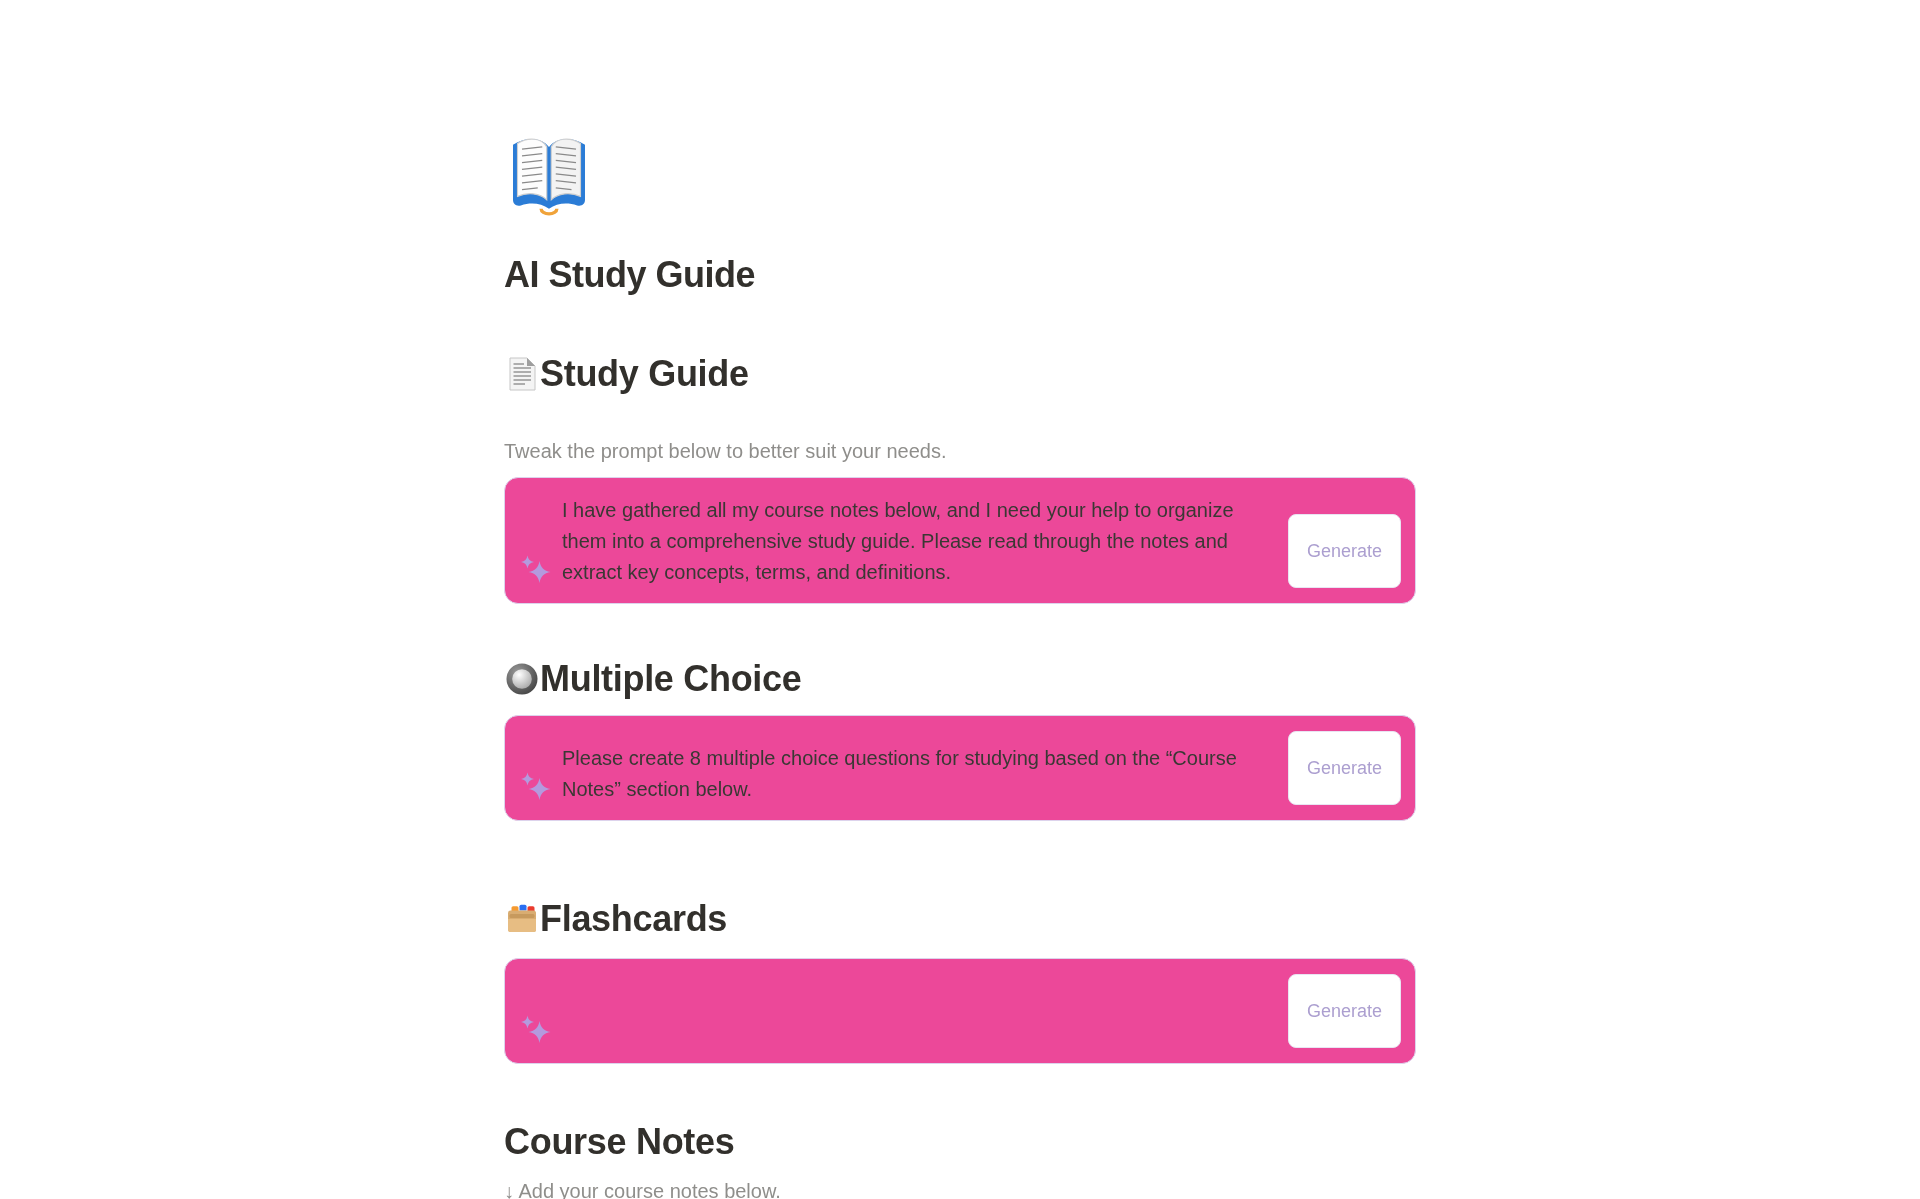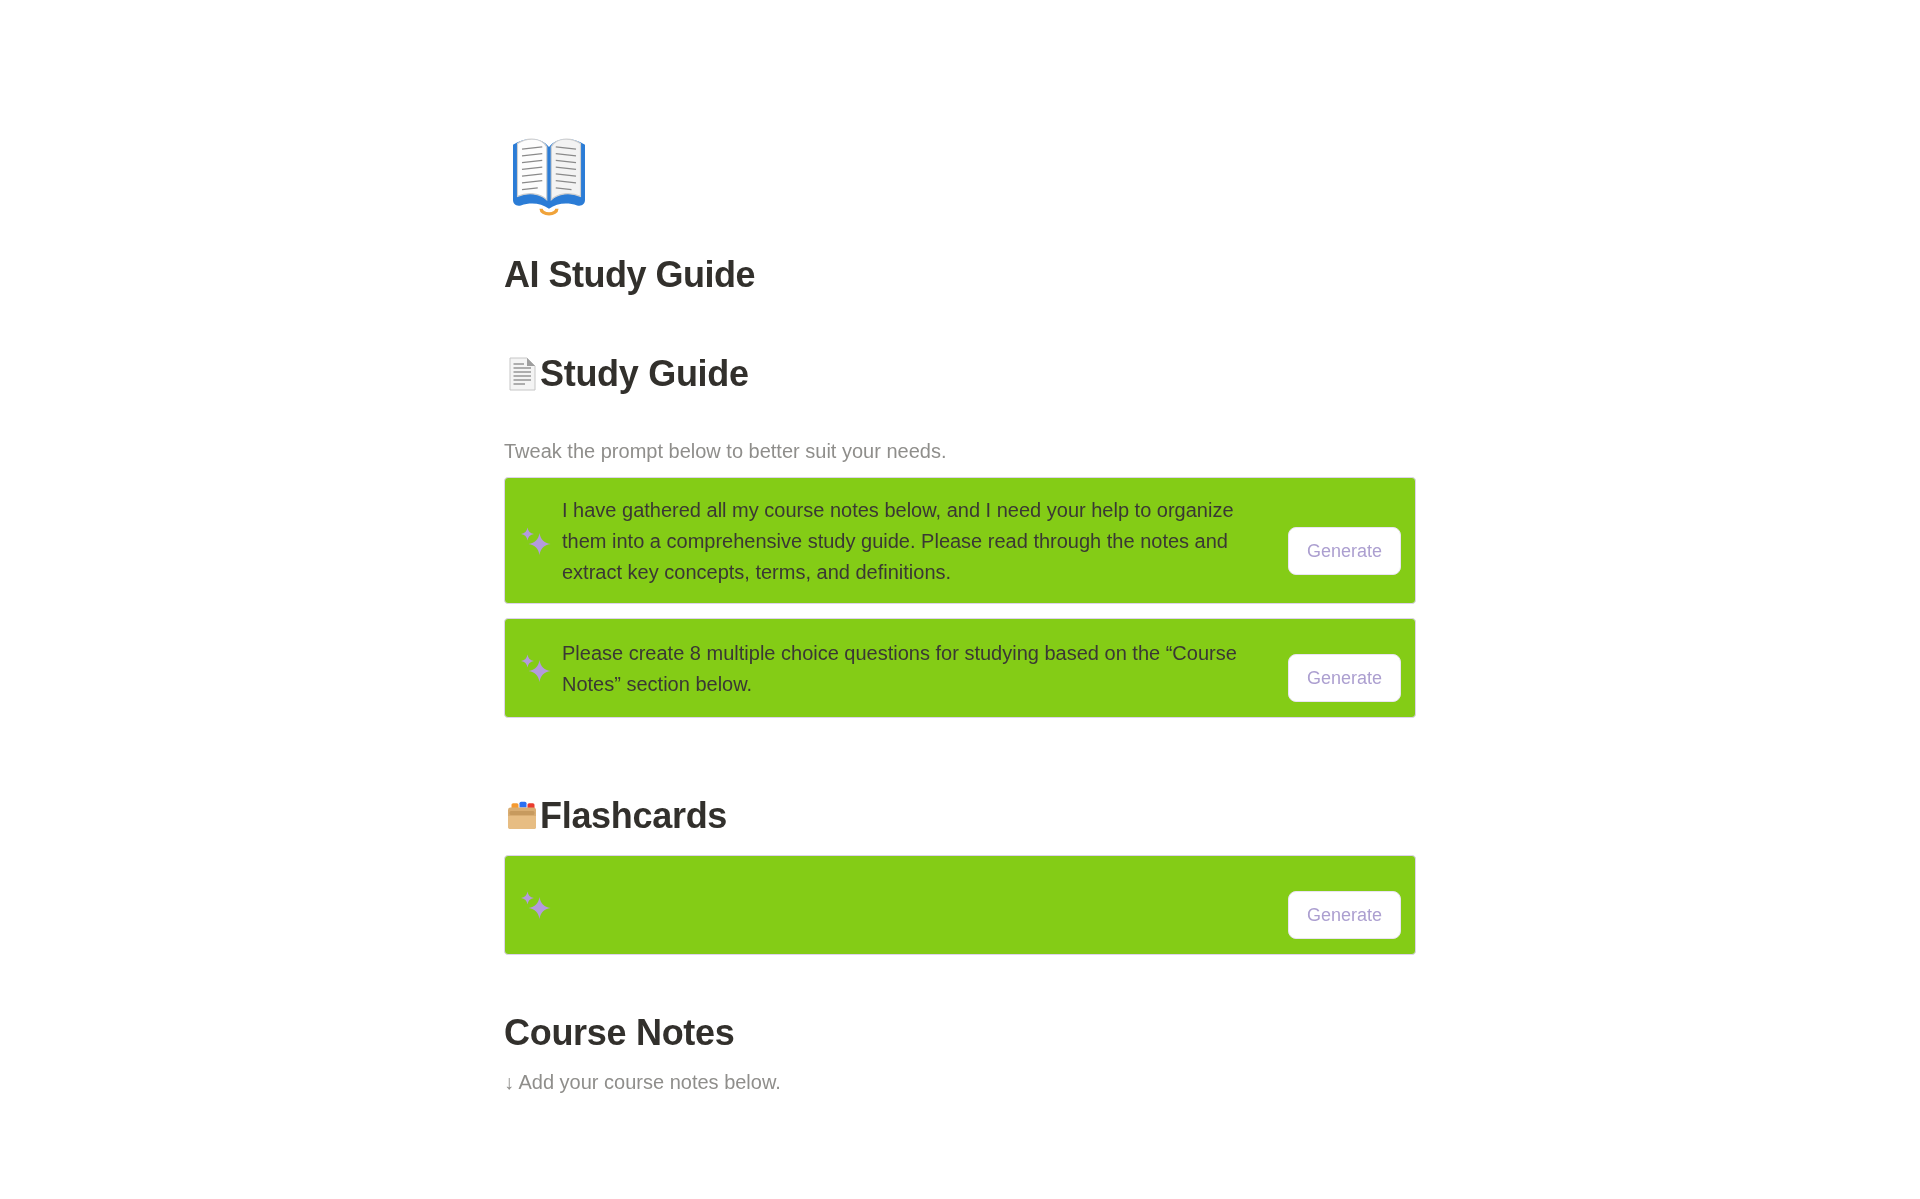--- a/index.html
+++ b/index.html
@@ -47,25 +47,25 @@
   .heading-icon svg { width: 36px; height: 36px; display: block; }
   .hint {
     margin: 0;
     font-size: 20px;
     line-height: 27px;
     color: #8f8e8b;
     font-weight: 400;
   }
   .ai-block {
     display: flex;
-    align-items: center;
+    align-items: flex-end;
     width: 912px;
     border: 1.5px solid #ddd3ec;
-    border-radius: 4px;
-    background: #84cc16;
+    border-radius: 14px;
+    background: #ec4899;
     padding: 15px 14px 15px 13px;
   }
   .sparkle {
     width: 34px;
     height: 34px;
     flex: 0 0 auto;
     margin-right: 10px;
     margin-top: 4px;
   }
   .sparkle svg { width: 34px; height: 34px; display: block; }
@@ -80,24 +80,23 @@
   }
   .generate-btn {
     margin-left: auto;
     flex: 0 0 auto;
     background: #ffffff;
     border: 1px solid #e9e4f2;
     border-radius: 8px;
     color: #ac9fd0;
     font-size: 18px;
     line-height: 22px;
-    padding: 12px 18px;
+    padding: 25px 18px;
     font-family: inherit;
     cursor: pointer;
-    margin-top: 20px;
   }
   .mt-h1a { margin-top: 48px; }
   .mt-hint1 { margin-top: 42px; }
   .mt-box1 { margin-top: 12px; }
   .mt-h1b { margin-top: 53px; }
   .mt-box2 { margin-top: 14px; }
   .mt-h1c { margin-top: 76px; }
   .mt-box3 { margin-top: 17px; }
   .mt-notes { margin-top: 56px; }
   .mt-hint2 { margin-top: 14px; }
@@ -158,20 +157,39 @@
     <span class="sparkle">
       <svg viewBox="0 0 34 34" fill="#b49ade">
         <path d="M21.5 7 C22.5 13.5 26 17 32.5 18 C26 19 22.5 22.5 21.5 29 C20.5 22.5 17 19 10.5 18 C17 17 20.5 13.5 21.5 7 Z"></path>
         <path d="M9.5 1.5 C10.1 5.4 12.2 7.5 16 8 C12.2 8.6 10.1 10.7 9.5 14.5 C8.9 10.7 6.8 8.6 3 8 C6.8 7.5 8.9 5.4 9.5 1.5 Z"></path>
       </svg>
     </span>
     <p class="prompt-text">I have gathered all my course notes below, and I need your help to organize them into a comprehensive study guide. Please read through the notes and extract key concepts, terms, and definitions.</p>
     <button class="generate-btn">Generate</button>
   </div>
 
+  <h2 class="section-heading mt-h1b">
+    <span class="heading-icon">
+      <svg viewBox="0 0 36 36">
+        <defs>
+          <radialGradient id="rg-ring" cx="35%" cy="30%" r="80%">
+            <stop offset="0%" stop-color="#9a9a9a"></stop>
+            <stop offset="100%" stop-color="#414141"></stop>
+          </radialGradient>
+          <radialGradient id="rg-core" cx="35%" cy="28%" r="80%">
+            <stop offset="0%" stop-color="#ffffff"></stop>
+            <stop offset="100%" stop-color="#a6a6a6"></stop>
+          </radialGradient>
+        </defs>
+        <circle cx="18" cy="18" r="15.5" fill="url(#rg-ring)"></circle>
+        <circle cx="18" cy="18" r="9.8" fill="url(#rg-core)"></circle>
+      </svg>
+    </span>
+    <span>Multiple Choice</span>
+  </h2>
 
   <div class="ai-block mt-box2">
     <span class="sparkle">
       <svg viewBox="0 0 34 34" fill="#b49ade">
         <path d="M21.5 7 C22.5 13.5 26 17 32.5 18 C26 19 22.5 22.5 21.5 29 C20.5 22.5 17 19 10.5 18 C17 17 20.5 13.5 21.5 7 Z"></path>
         <path d="M9.5 1.5 C10.1 5.4 12.2 7.5 16 8 C12.2 8.6 10.1 10.7 9.5 14.5 C8.9 10.7 6.8 8.6 3 8 C6.8 7.5 8.9 5.4 9.5 1.5 Z"></path>
       </svg>
     </span>
     <p class="prompt-text">Please create 8 multiple choice questions for studying based on the “Course Notes” section below.</p>
     <button class="generate-btn">Generate</button>

